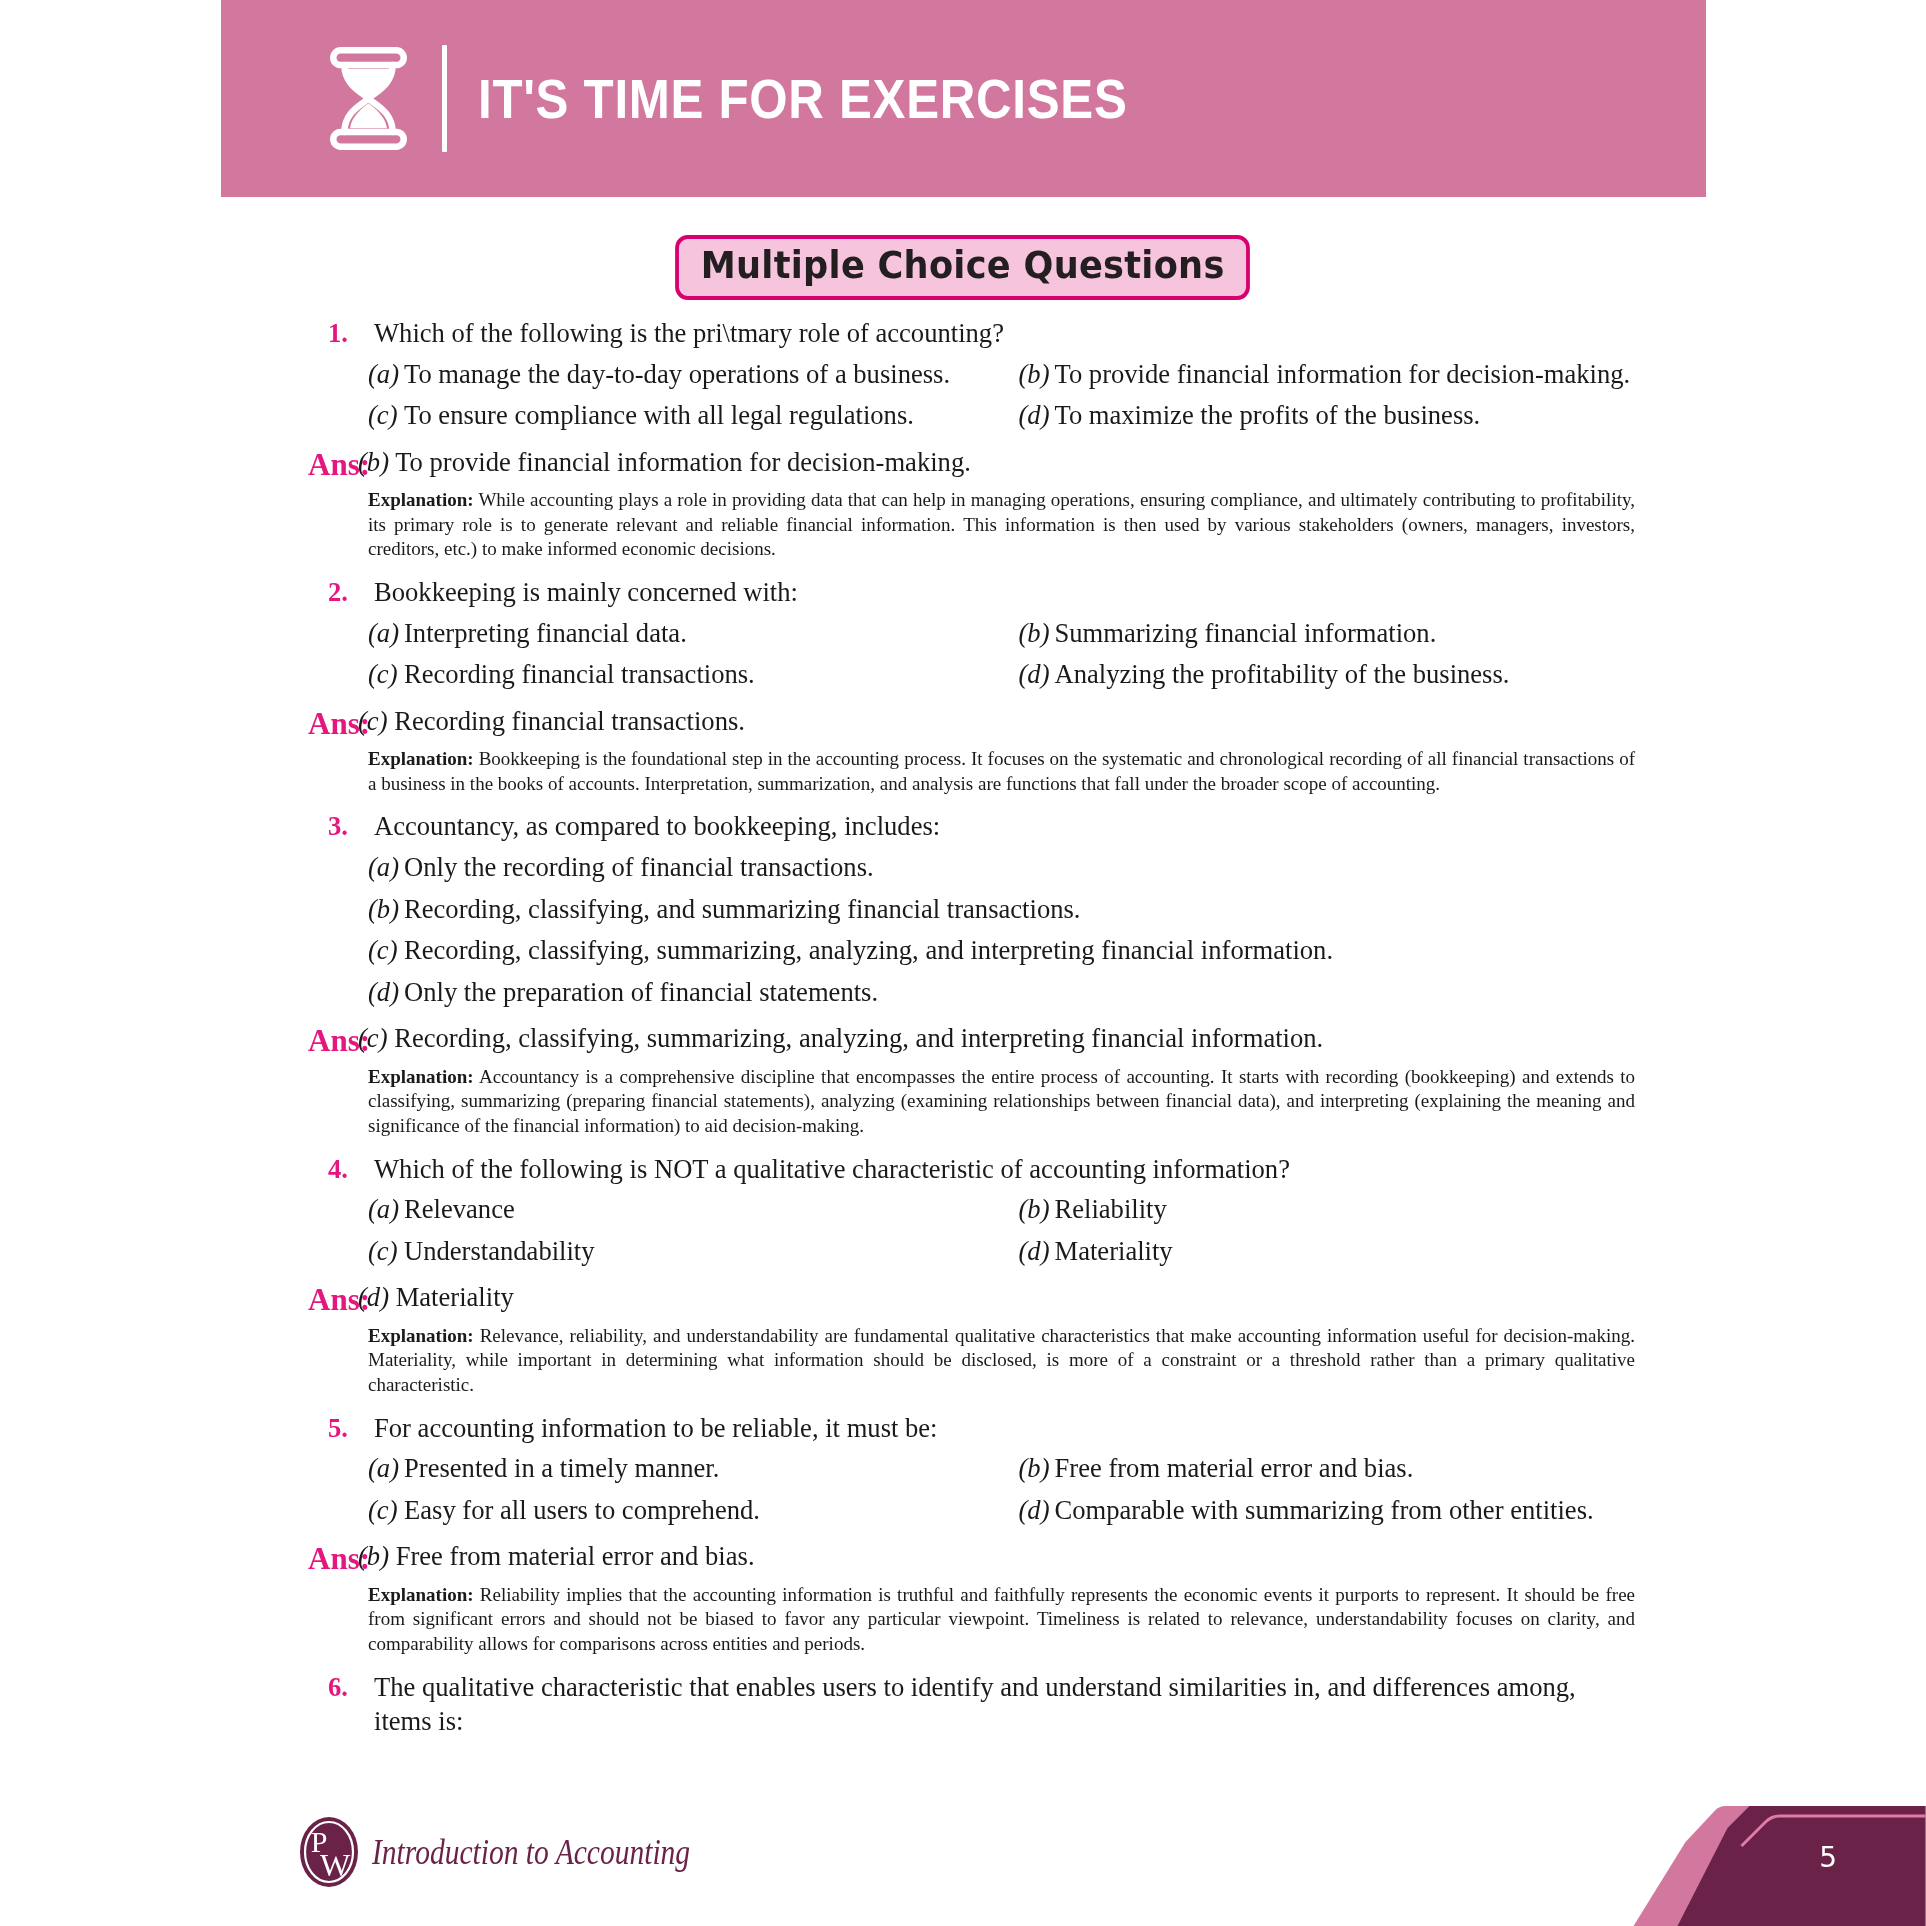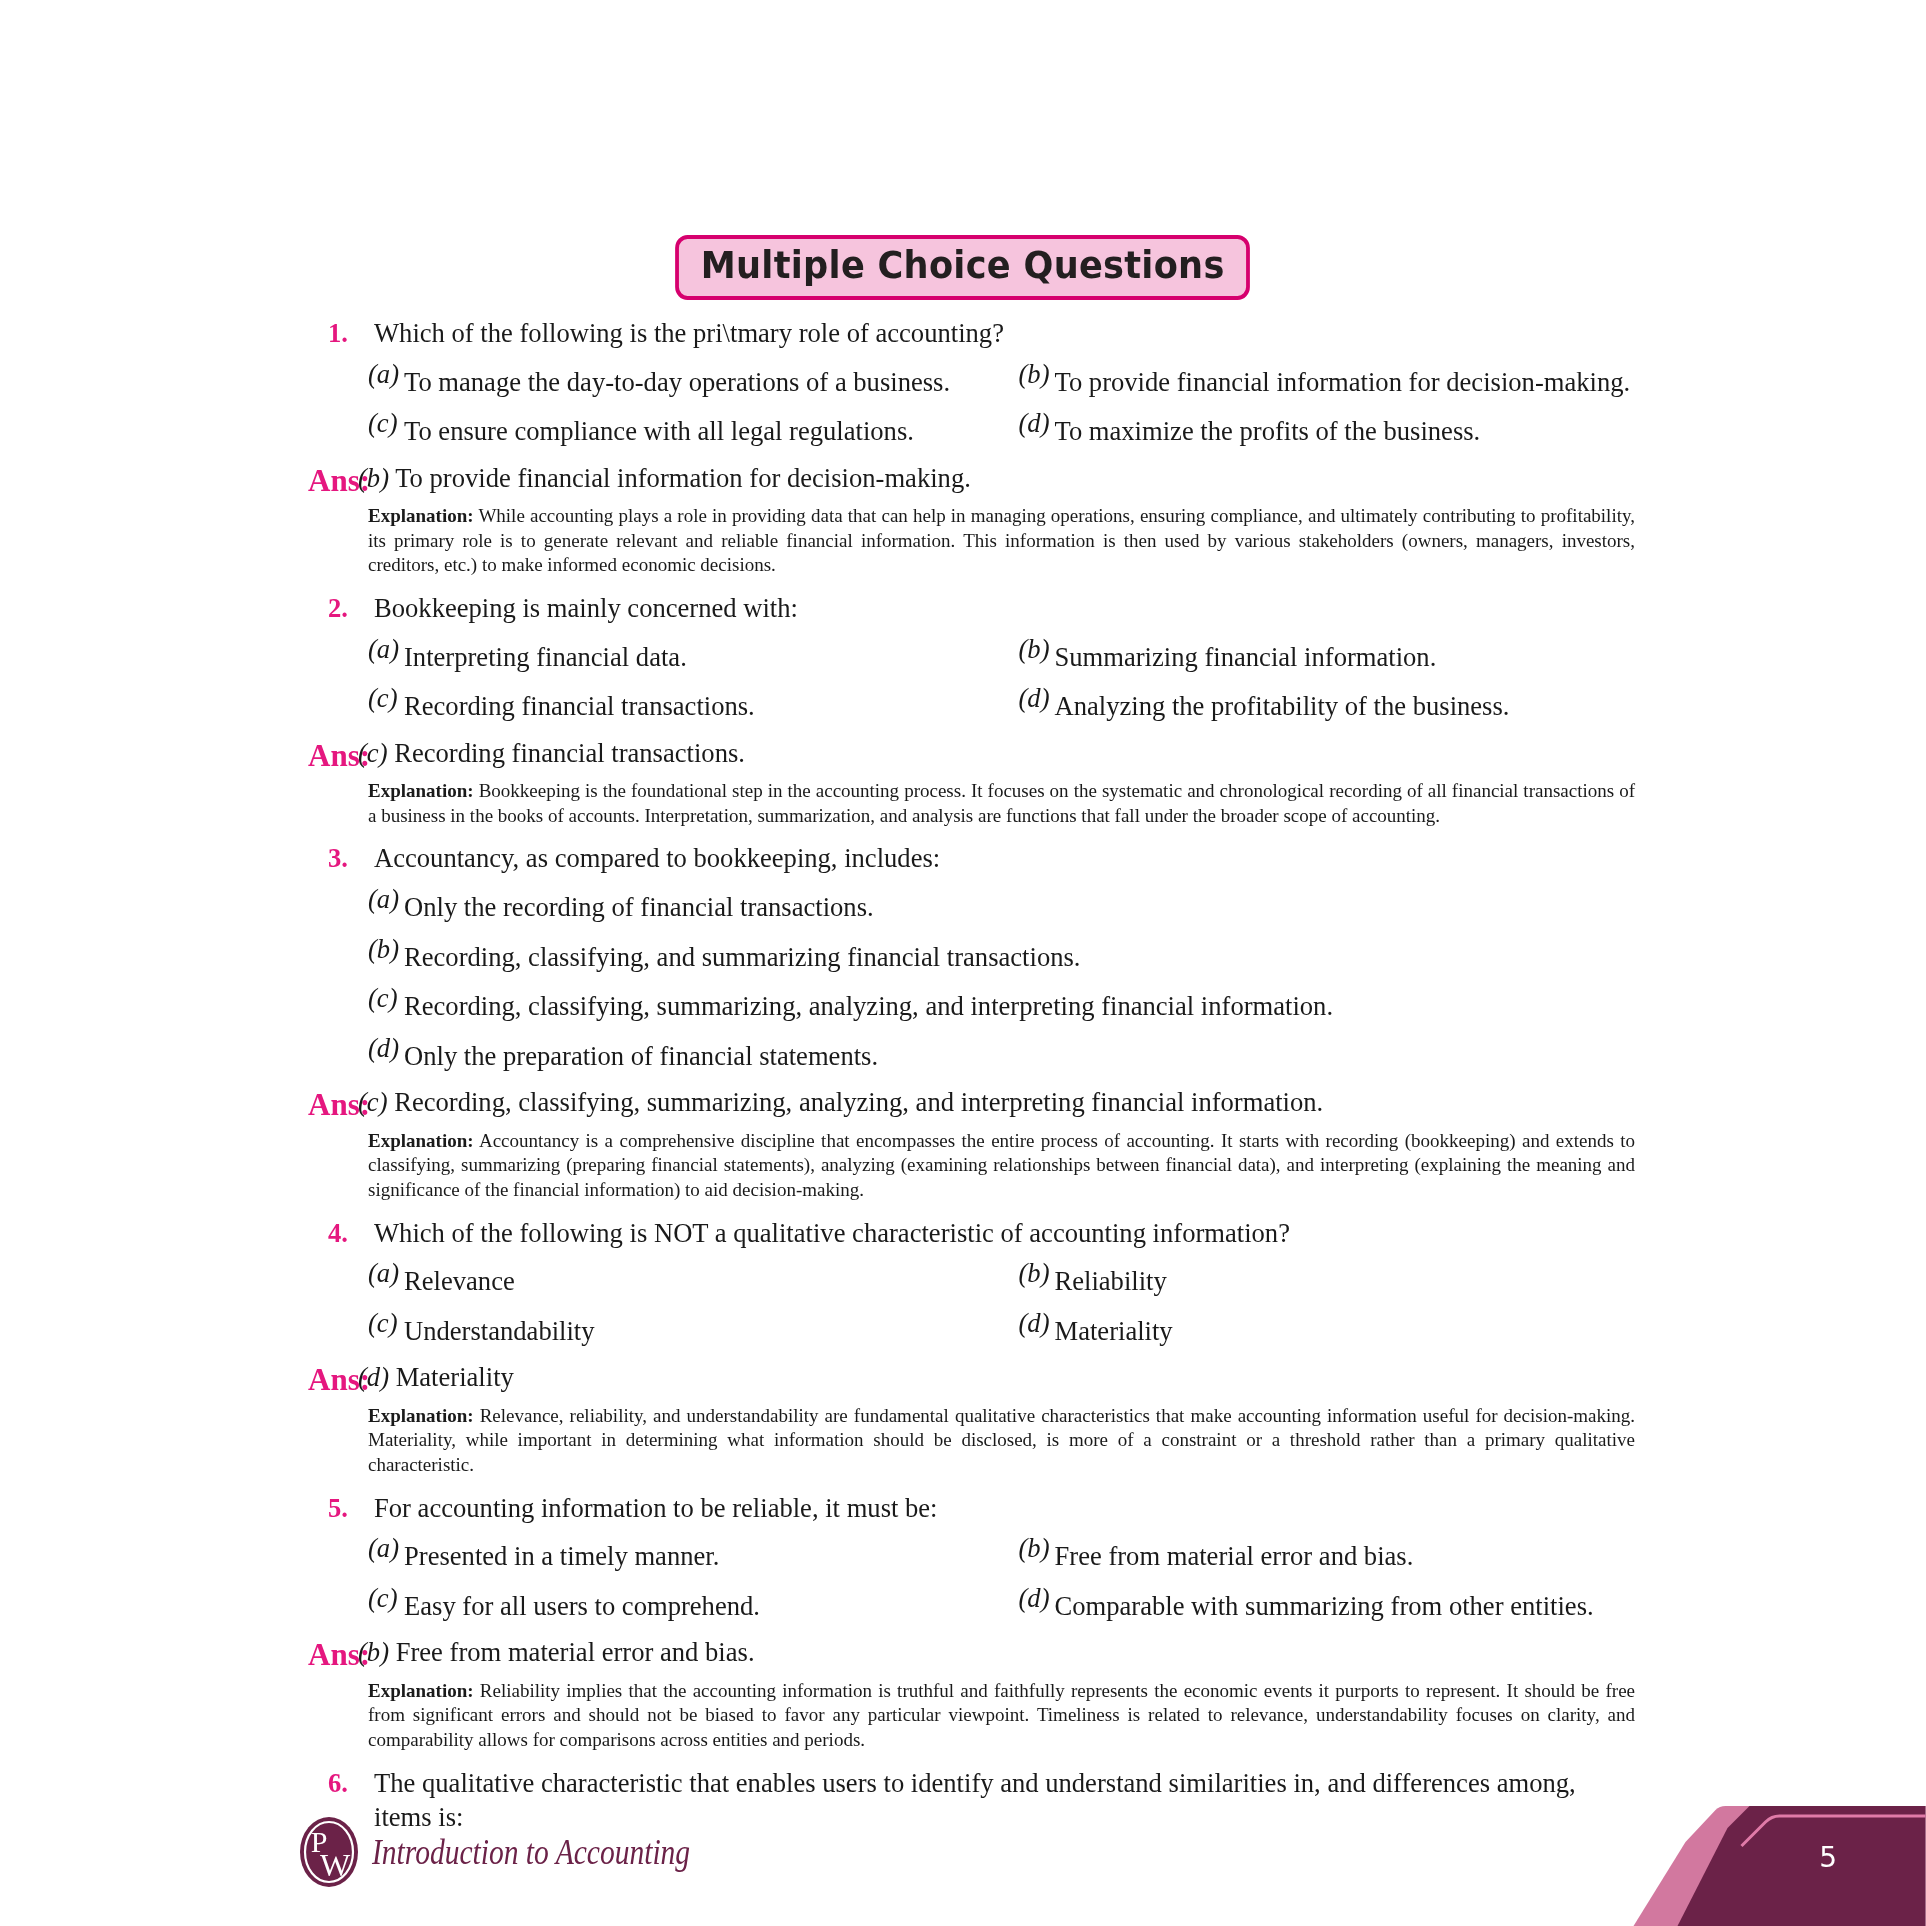--- a/index.html
+++ b/index.html
@@ -140,21 +140,21 @@
   }
   .opts.two-col .opt { width: 50%; box-sizing: border-box; }
   .opts.two-col .opt:nth-child(even) { padding-left: 17px; }
   .opts.one-col .opt { width: 100%; }
   .opt-key {
     flex: 0 0 auto;
     min-width: 36px;
     font-style: italic;
     font-size: 26.6px;
   }
-  .opt-body { flex: 1 1 auto; margin-top: 8px; }
+  .opt-body { flex: 1 1 auto; }
 
   .ansrow {
     display: flex;
     align-items: flex-start;
     margin-top: 5px;
     margin-bottom: 3px;
   }
   .anslabel {
     width: 50px;
     flex: 0 0 50px;
@@ -225,20 +225,39 @@
     font-family: "DejaVu Sans", sans-serif;
     font-size: 28px;
     line-height: 1;
   }
 </style>
 </head>
 <body>
 
 <div class="page">
 
+  <div class="header-band">
+    <div class="hourglass-wrap">
+      <svg viewBox="0 0 100 124" xmlns="http://www.w3.org/2000/svg" aria-hidden="true">
+        <g fill="none" stroke="#ffffff" stroke-width="7" stroke-linejoin="round" stroke-linecap="round">
+          <path d="M20 10 h60 a8 8 0 0 1 0 16 h-60 a8 8 0 0 1 0 -16 z"></path>
+          <path d="M20 98 h60 a8 8 0 0 1 0 16 h-60 a8 8 0 0 1 0 -16 z"></path>
+          <path d="M24 26 c0 22 20 30 26 36 c-6 6 -26 14 -26 36"></path>
+          <path d="M76 26 c0 22 -20 30 -26 36 c6 6 26 14 26 36"></path>
+        </g>
+        <path d="M27 30 h46 c-1 16 -17 24 -23 30 c-6 -6 -22 -14 -23 -30 z" fill="#ffffff"></path>
+        <path d="M30 94 c2 -14 14 -22 20 -27 c6 5 18 13 20 27 z" fill="#ffffff"></path>
+        <circle cx="47" cy="82" r="1.6" fill="#ffffff"></circle>
+        <circle cx="53" cy="88" r="1.6" fill="#ffffff"></circle>
+        <circle cx="43" cy="90" r="1.6" fill="#ffffff"></circle>
+      </svg>
+    </div>
+    <div class="header-divider"></div>
+    <div class="header-title">IT'S TIME FOR EXERCISES</div>
+  </div>
 
   <div class="mcq-badge-row">
     <div class="mcq-badge">Multiple Choice Questions</div>
   </div>
 
   <div class="content" id="questions-container">
       <div class="qrow qblock">
         <div class="qhead">
           <div class="qnum" style="color: rgb(229, 23, 127);">1.</div>
           <div class="qtext">Which of the following is the pri\tmary role of accounting?</div>

